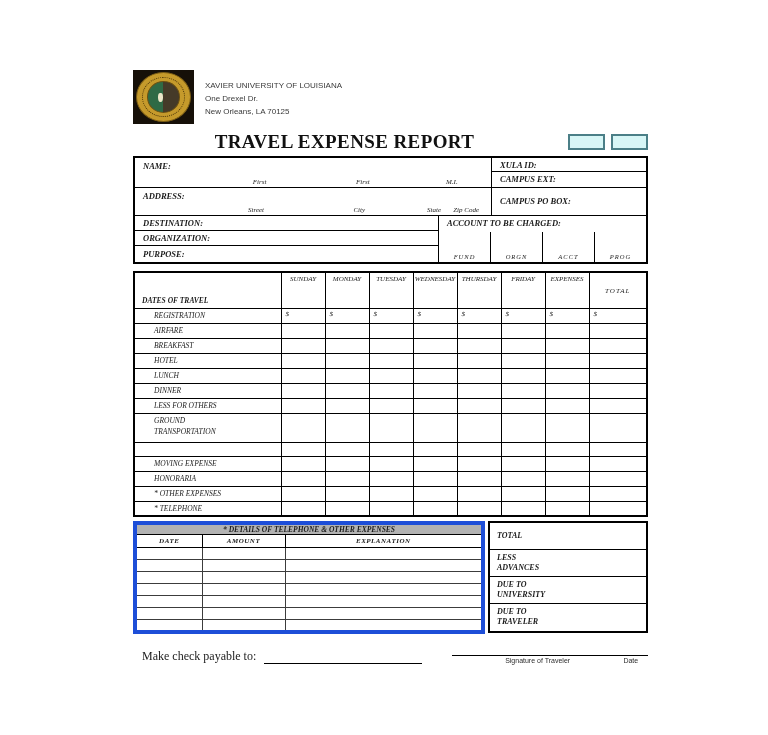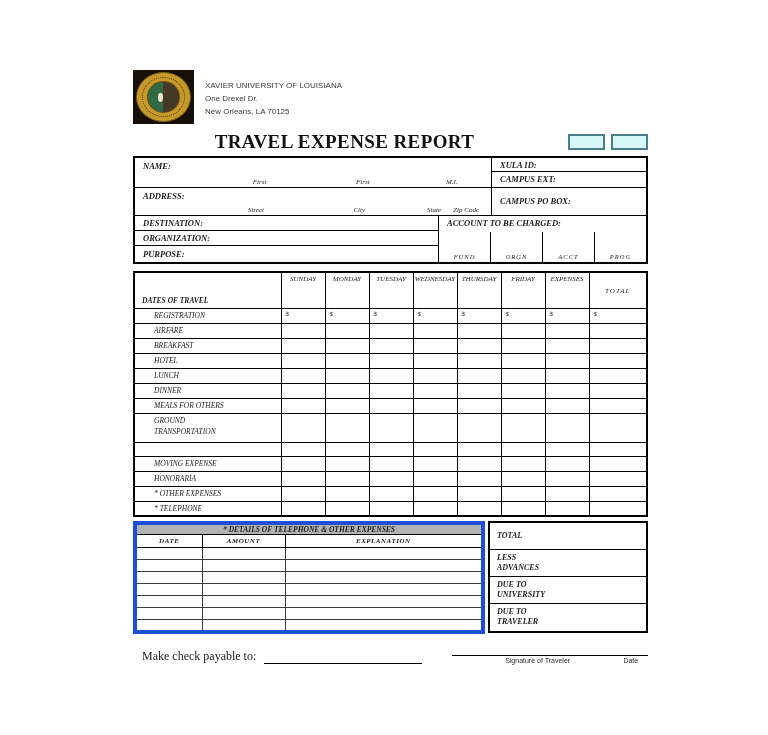--- a/index.html
+++ b/index.html
@@ -272,21 +272,21 @@
           <td></td>
           <td></td>
           <td></td>
           <td></td>
           <td></td>
           <td></td>
           <td></td>
           <td></td>
         </tr>
         <tr>
-          <td class="rowlabel">MEALS FOR OTHERS</td>
+          <td class="rowlabel">LESS FOR OTHERS</td>
           <td></td>
           <td></td>
           <td></td>
           <td></td>
           <td></td>
           <td></td>
           <td></td>
           <td></td>
         </tr>
         <tr class="tall">

